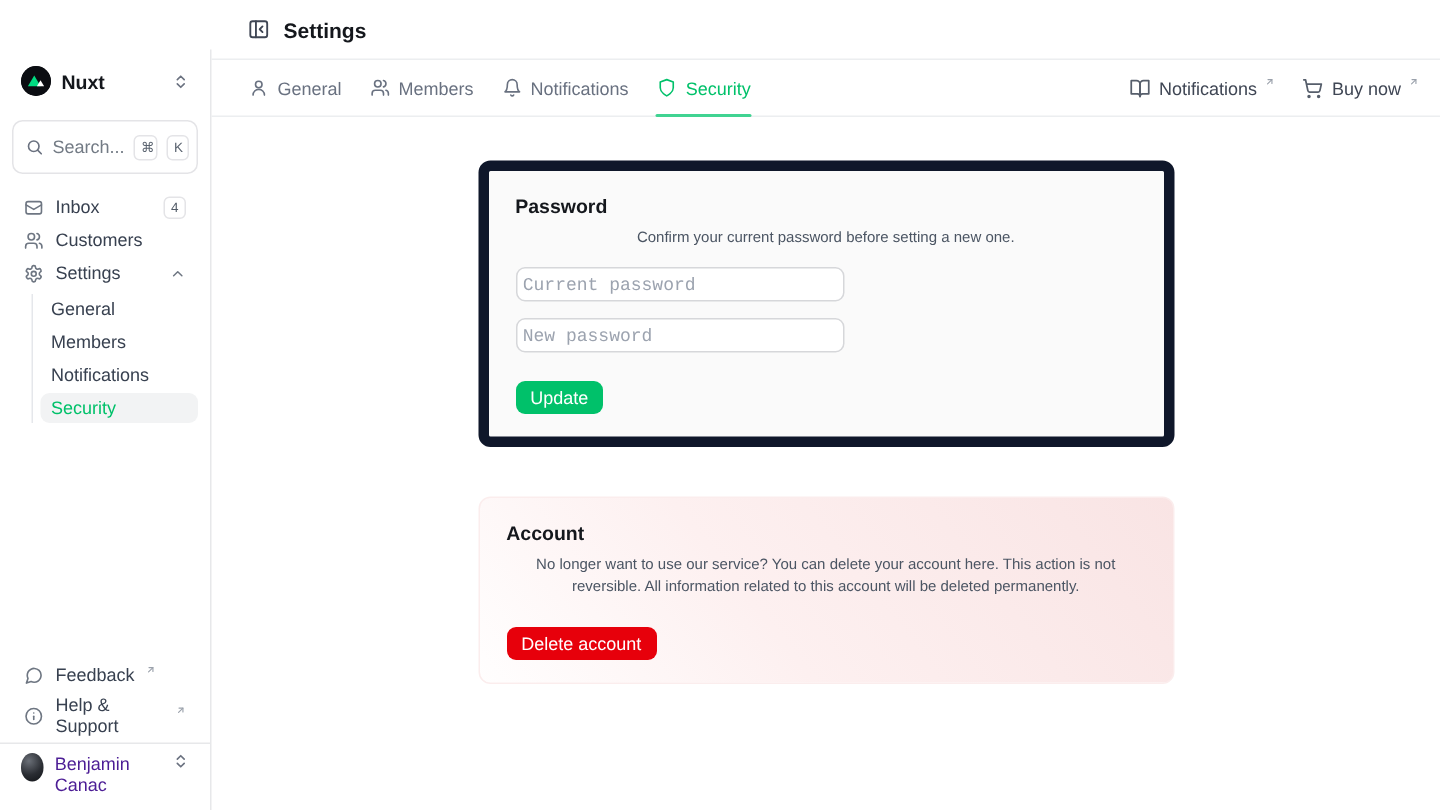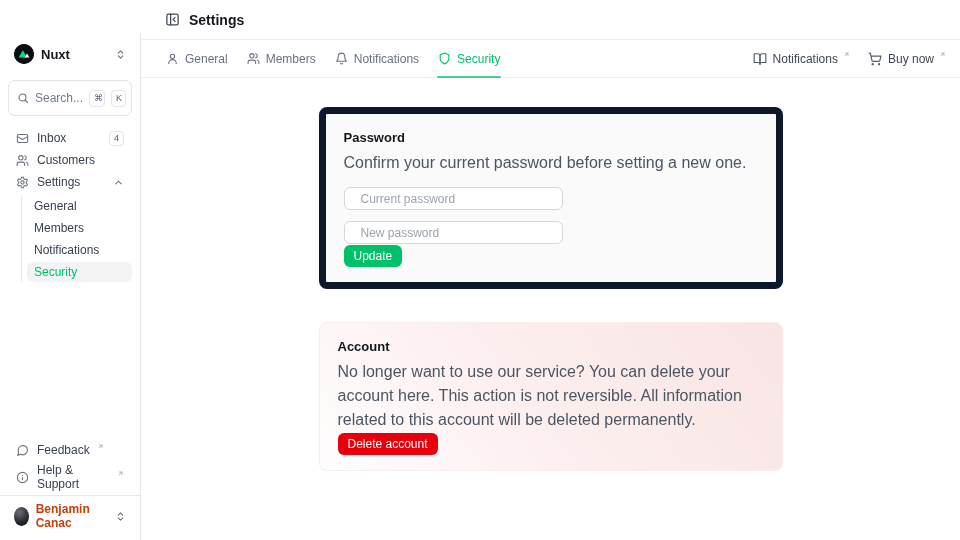--- a/index.html
+++ b/index.html
@@ -65,22 +65,22 @@
     color: #384150; cursor: pointer;
   }
   .child-item.active { background: #f2f3f4; color: #00c16a; }
 
   .side-spacer { flex: 1; }
 
   .side-foot { display: flex; flex-direction: column; gap: 7px; }
   .ext-arrow { color: #9aa1ab; position: relative; top: -4px; margin-left: -1px; }
   .side-divider { border-top: 1px solid #e7e8ea; margin: 8px -8px 0; }
   .user-row {
-    display: flex; align-items: center; gap: 7px;
-    padding: 6px 6px 2px; font-size: 12px; font-weight: 700; color: #c2410c; cursor: pointer;
+    display: flex; align-items: flex-start; gap: 7px;
+    padding: 6px 6px 2px; font-size: 12px; font-weight: 400; color: #4c1d95; cursor: pointer;
   }
   .avatar { width: 19px; height: 19px; border-radius: 50%;
     background: radial-gradient(circle at 35% 28%, #6a6f77 0%, #2a2d33 55%, #101216 100%); }
   .user-chevrons { margin-left: auto; color: #6b7280; }
 
   
   .main { flex: 1; display: flex; flex-direction: column; min-width: 0; }
   .page-header {
     height: 40px; border-bottom: 1px solid #eceef0;
     display: flex; align-items: center; gap: 9px; padding: 0 16px 0 24px;
@@ -115,30 +115,30 @@
   .content { flex: 1; overflow: auto; padding-top: 29px; }
   .cards { width: 464px; margin: 0 auto; }
   .card { border-radius: 8px; padding: 16px 18px 15px; }
   .card-password { background: #fafafa; border: 7px solid #0f172a; }
   .card-account {
     margin-top: 33px;
     background: linear-gradient(52deg, #fffefe 0%, #fdf0f0 40%, #f9e4e4 100%);
     border: 1px solid #fbeded;
   }
   .card-title { font-size: 13px; font-weight: 700; color: #14171c; }
-  .card-desc { font-size: 16px; color: #4b5563; margin-top: 6px; line-height: 1.5; max-width: 430px; }
+  .card-desc { font-size: 10px; color: #4b5563; margin-top: 6px; line-height: 1.5; max-width: 430px; text-align: center; }
   .pw-input {
     display: block; width: 219px; height: 23px; margin-top: 11px;
-    border: 1px solid #d6d7da; border-radius: 6px; padding: 0 16px;
-    font-size: 12px; font-family: Liberation Sans, sans-serif; color: #14171c; background: #fff; outline: none;
+    border: 1px solid #d6d7da; border-radius: 6px; padding: 0 4px;
+    font-size: 12px; font-family: Liberation Mono, monospace; color: #14171c; background: #fff; outline: none;
   }
   .pw-input::placeholder { color: #9ca3af; }
   .pw-input:first-of-type { margin-top: 12px; }
   .btn {
-    margin-top: 1px; height: 22px; border: none; border-radius: 6px;
+    margin-top: 19px; height: 22px; border: none; border-radius: 6px;
     padding: 0 10px; display: inline-flex; align-items: center;
     color: #fff; font-size: 12px; font-weight: 500; font-family: inherit; cursor: pointer;
   }
   .btn-update { background: #00c16a; }
   .btn-delete { background: #e7000b; }
 </style>
 </head>
 <body>
 
 <aside class="sidebar">

